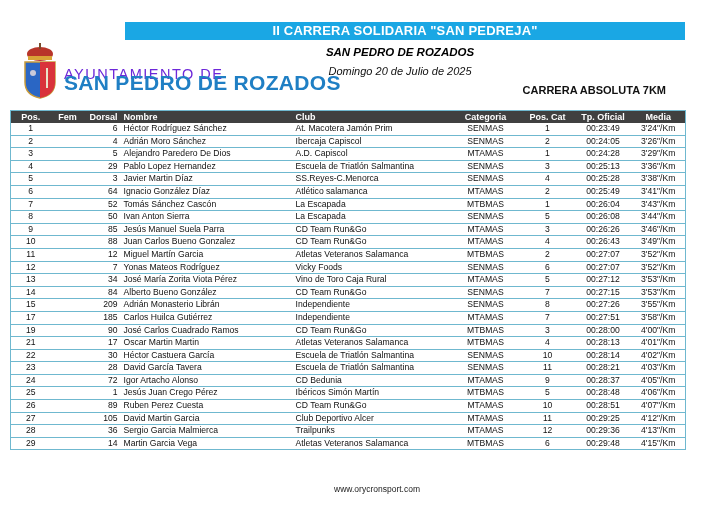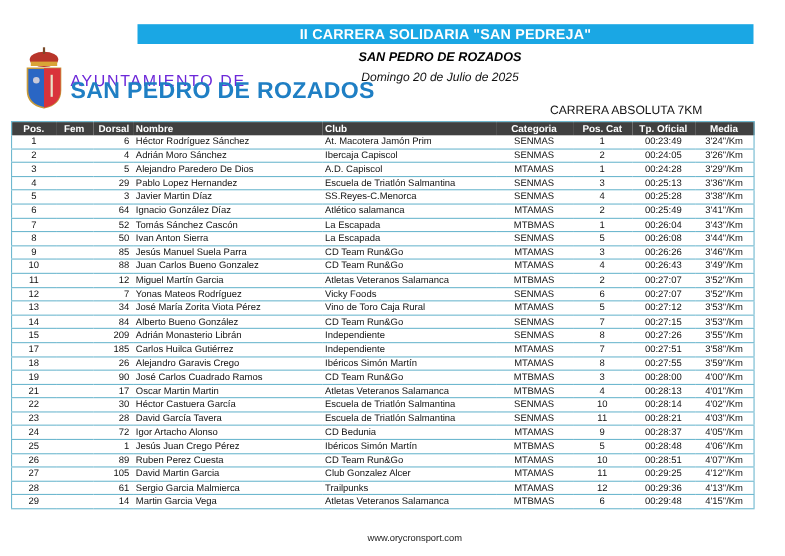--- a/index.html
+++ b/index.html
@@ -3,21 +3,21 @@
 <meta charset="utf-8">
 <style>
   html, body { margin: 0; padding: 0; background: #ffffff; }
   body { width: 714px; height: 505px; position: relative; overflow: hidden; font-family: "Liberation Sans", sans-serif; color: #111; }
   .banner-title { position: absolute; left: 125px; top: 22px; width: 560px; height: 18px; background: #1aa7e4; color: #fff; font-weight: bold; font-size: 13px; line-height: 18px; text-align: center; letter-spacing: 0.2px; }
   .logo { position: absolute; left: 20px; top: 40px; width: 40px; height: 60px; }
   .org-line1 { position: absolute; left: 64px; top: 66px; font-size: 14.5px; letter-spacing: 1.5px; color: #6d28d9; }
   .org-line2 { position: absolute; left: 64px; top: 71px; font-size: 21px; font-weight: bold; color: #1f7fc4; letter-spacing: 0.3px; }
   .subtitle1 { position: absolute; left: 300px; top: 46px; width: 200px; text-align: center; font-size: 11.5px; font-weight: bold; font-style: italic; color: #000; }
   .subtitle2 { position: absolute; left: 300px; top: 65px; width: 200px; text-align: center; font-size: 11px; color: #111; font-style: italic; }
-  .race-name { position: absolute; left: 500px; top: 84px; width: 166px; text-align: left; font-size: 11px; font-weight: normal; color: #111; margin-top: 11px; }
+  .race-name { position: absolute; left: 500px; top: 84px; width: 166px; text-align: right; font-size: 11px; font-weight: bold; color: #111; }
   .table-wrap { position: absolute; left: 10px; top: 110px; width: 675px; }
   table { border-collapse: collapse; width: 675px; table-layout: fixed; font-family: "Liberation Sans", sans-serif; font-size: 8.6px; border: 1.5px solid #6fb8cf; }
   thead th { background: #404040; color: #fff; font-weight: bold; height: 12px; padding: 0 3px; font-size: 9px; line-height: 12px; }
   tbody td { height: 11.6px; padding: 0 3px; line-height: 11.6px; border-bottom: 1px solid #6fb8cf; white-space: nowrap; overflow: hidden; }
   .c { text-align: center; }
   .r { text-align: right; }
   .l { text-align: left; }
   .footer { position: absolute; left: 300px; top: 484px; width: 120px; text-align: right; font-size: 8.5px; color: #222; }
 </style>
 </head>
@@ -239,31 +239,20 @@
           <td class="c"></td>
           <td class="r">185</td>
           <td class="l">Carlos Huilca Gutiérrez</td>
           <td class="l">Independiente</td>
           <td class="c">MTAMAS</td>
           <td class="c">7</td>
           <td class="c">00:27:51</td>
           <td class="c">3'58"/Km</td>
         </tr>
         <tr>
-          <td class="c">18</td>
-          <td class="c"></td>
-          <td class="r">26</td>
-          <td class="l">Alejandro Garavis Crego</td>
-          <td class="l">Ibéricos Simón Martín</td>
-          <td class="c">MTAMAS</td>
-          <td class="c">8</td>
-          <td class="c">00:27:55</td>
-          <td class="c">3'59"/Km</td>
-        </tr>
-        <tr>
           <td class="c">19</td>
           <td class="c"></td>
           <td class="r">90</td>
           <td class="l">José Carlos Cuadrado Ramos</td>
           <td class="l">CD Team Run&amp;Go</td>
           <td class="c">MTBMAS</td>
           <td class="c">3</td>
           <td class="c">00:28:00</td>
           <td class="c">4'00"/Km</td>
         </tr>
@@ -331,30 +320,30 @@
           <td class="c">MTAMAS</td>
           <td class="c">10</td>
           <td class="c">00:28:51</td>
           <td class="c">4'07"/Km</td>
         </tr>
         <tr>
           <td class="c">27</td>
           <td class="c"></td>
           <td class="r">105</td>
           <td class="l">David Martin Garcia</td>
-          <td class="l">Club Gonzalez Alcer</td>
+          <td class="l">Club Deportivo Alcer</td>
           <td class="c">MTAMAS</td>
           <td class="c">11</td>
           <td class="c">00:29:25</td>
           <td class="c">4'12"/Km</td>
         </tr>
         <tr>
           <td class="c">28</td>
           <td class="c"></td>
-          <td class="r">61</td>
+          <td class="r">36</td>
           <td class="l">Sergio Garcia Malmierca</td>
           <td class="l">Trailpunks</td>
           <td class="c">MTAMAS</td>
           <td class="c">12</td>
           <td class="c">00:29:36</td>
           <td class="c">4'13"/Km</td>
         </tr>
         <tr>
           <td class="c">29</td>
           <td class="c"></td>

